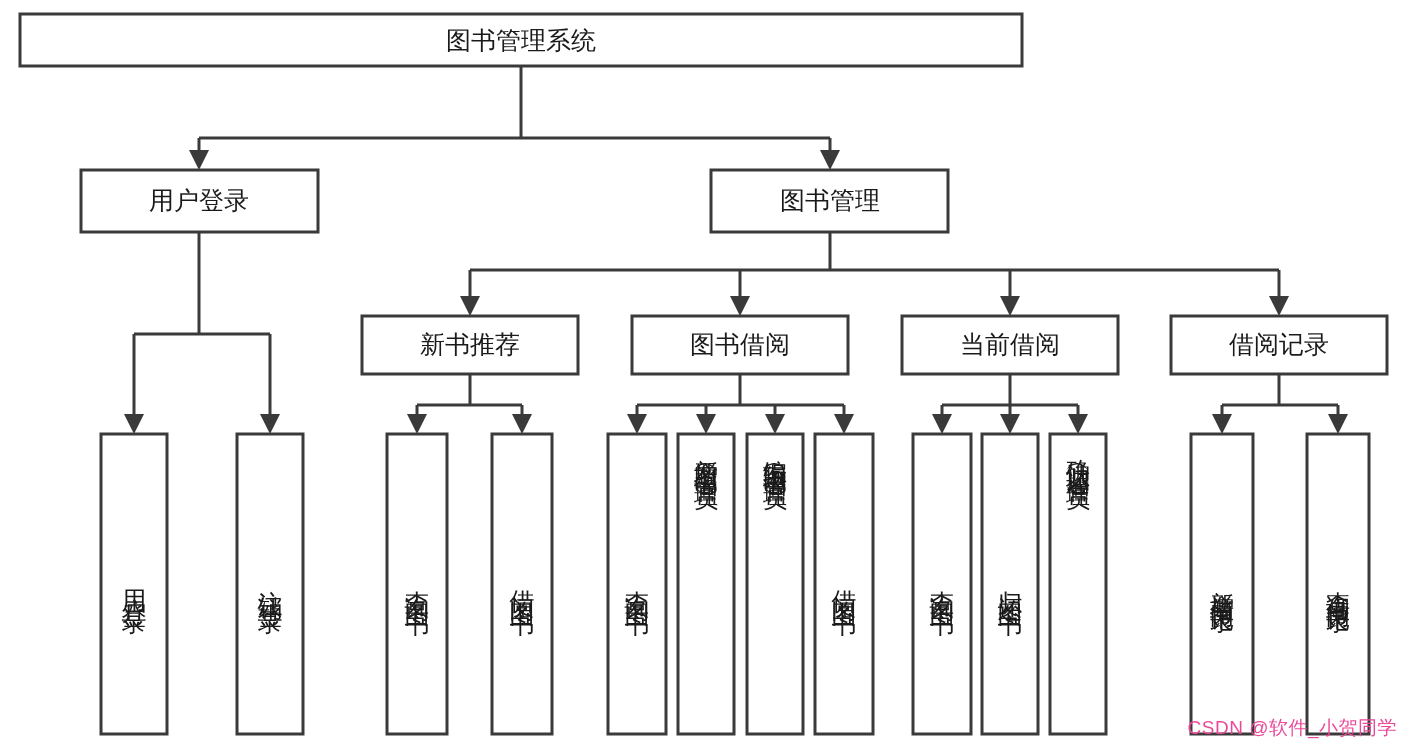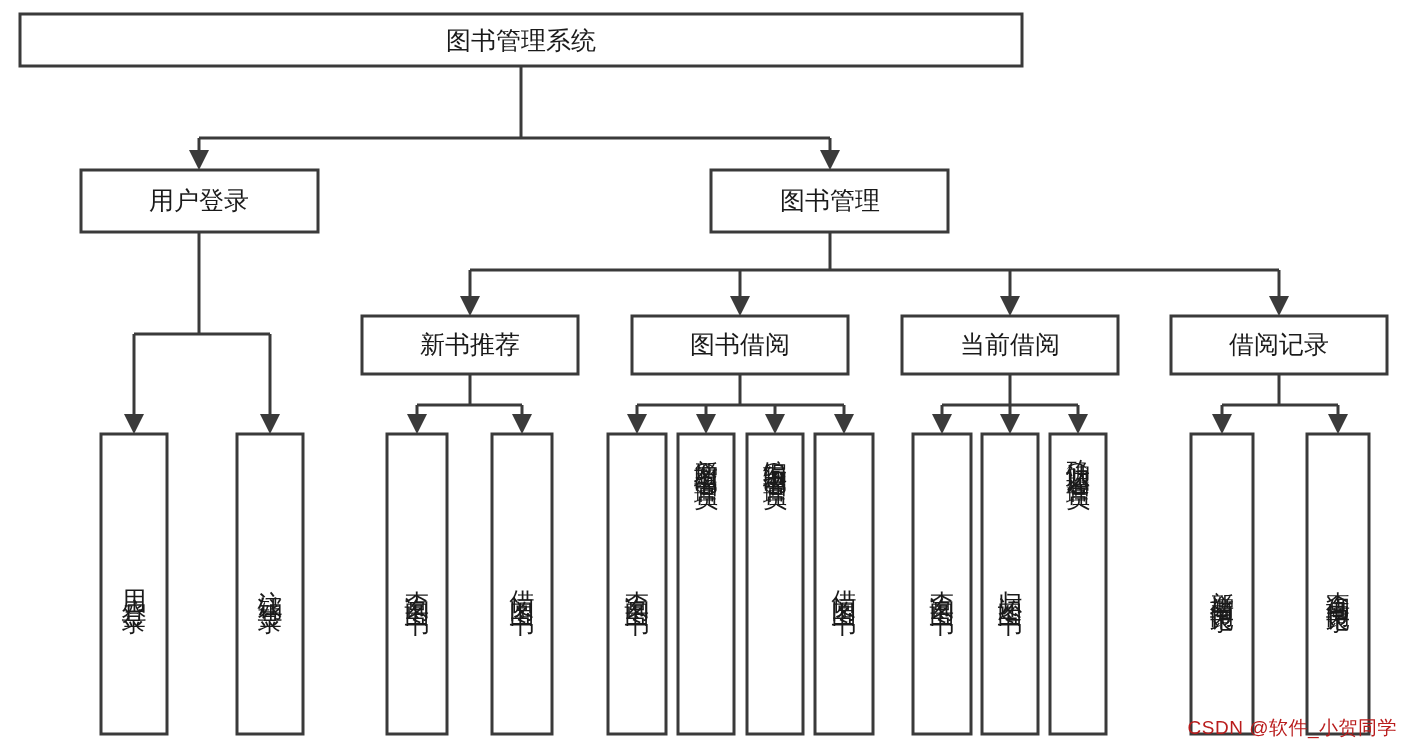--- a/index.html
+++ b/index.html
@@ -40,21 +40,21 @@
     fill: #1a1a1a;
     text-anchor: middle;
     dominant-baseline: middle;
   }
   .watermark {
     position: absolute;
     right: 8px;
     bottom: 6px;
     font-family: "Liberation Sans", "DejaVu Sans", sans-serif;
     font-size: 19px;
-    color: #b91c1c;
+    color: #ec4899;
     letter-spacing: 0.5px;
     white-space: nowrap;
     user-select: none;
   }
   .vlabel-wrap {
     position: absolute;
     display: flex;
     align-items: center;
     justify-content: center;
     pointer-events: none;

